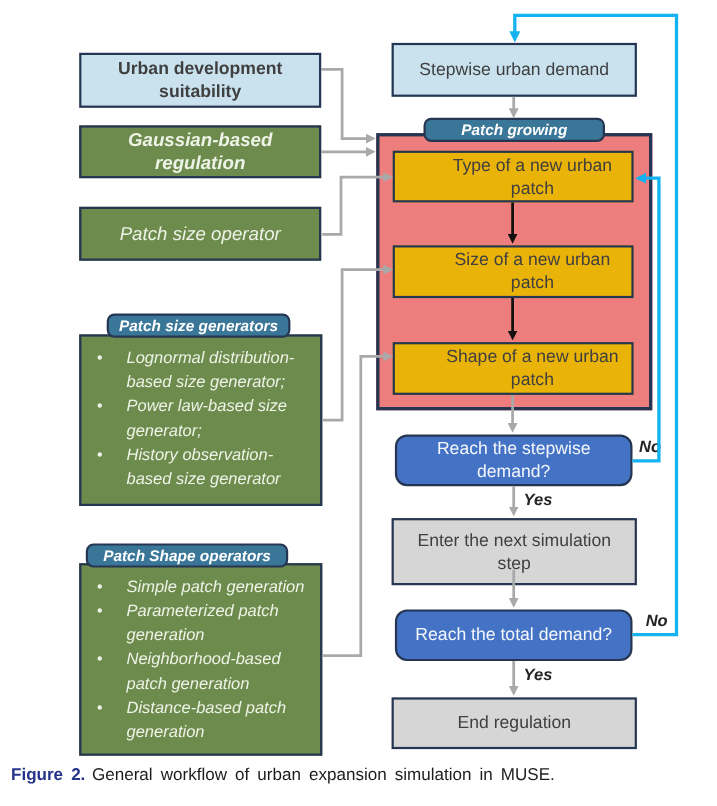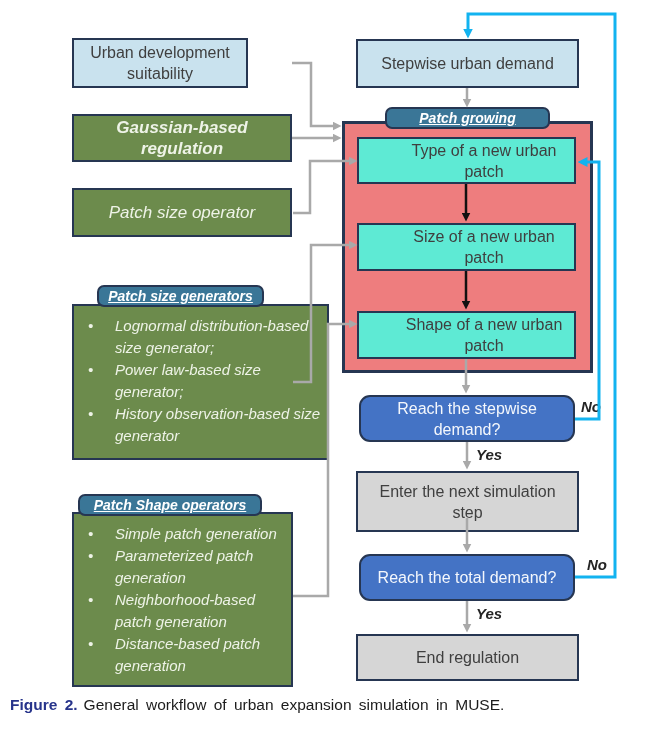--- a/index.html
+++ b/index.html
@@ -4,62 +4,62 @@
 <style>
   html,body{margin:0;padding:0;background:#ffffff;}
   body{width:652px;height:733px;position:relative;font-family:"Liberation Sans",sans-serif;}
   .stage{position:absolute;left:0;top:0;width:652px;height:733px;background:#fff;overflow:hidden;}
 
   .box{position:absolute;box-sizing:border-box;border:2px solid #263652;display:flex;
        align-items:center;justify-content:center;text-align:center;font-size:16px;
        color:#3f3f3f;line-height:21px;z-index:2;}
   .lightblue{background:#c9e2ee;}
   .green{background:#6c8b4c;color:#eef3e7;font-style:italic;font-size:17px;}
-  .cream{background:#5eead4;padding-left:35px;}
+  .cream{background:#eab308;padding-left:35px;}
   .grayfill{background:#d6d6d6;}
   .bluebox{background:#4473c5;color:#f4f7fc;border-radius:11px;}
   .redbox{position:absolute;box-sizing:border-box;background:#ee7d7e;border:3px solid #263652;z-index:1;}
   .badge{position:absolute;box-sizing:border-box;background:#3a7697;border:2px solid #263652;
          border-radius:7px;color:#ffffff;font-style:italic;font-weight:bold;font-size:14px;
-         display:flex;align-items:center;justify-content:center;z-index:3;text-decoration:underline;}
+         display:flex;align-items:center;justify-content:center;z-index:3;}
   .listbox{align-items:flex-start;justify-content:flex-start;text-align:left;
            font-size:15px;line-height:22px;padding-top:9px;}
   ul.bullets{list-style:none;margin:0;padding:0 6px 0 41px;}
   ul.bullets li{position:relative;}
   ul.bullets li::before{content:"\2022";position:absolute;left:-27px;top:0;}
   .narrow{max-width:190px;margin:0 auto;}
   .narrower{max-width:175px;margin:0 auto;}
   .flowlabel{position:absolute;font-style:italic;font-weight:bold;color:#252525;
              font-size:15px;z-index:4;}
   svg.overlay{position:absolute;left:0;top:0;width:652px;height:733px;z-index:4;pointer-events:none;}
   .caption{position:absolute;left:10px;top:695px;width:636px;font-size:15.5px;
            color:#1c1c1c;word-spacing:3px;line-height:20px;}
   .caption .fig{color:#27348b;font-weight:bold;margin-right:6px;}
 </style>
 </head>
 <body>
 
 <div class="stage">
 
-  <div class="box lightblue" style="left:72px;top:38px;width:176px;height:50px;">
+  <div class="box lightblue" style="left:72px;top:48px;width:220px;height:50px;font-weight:bold;">
     <div class="narrow">Urban development suitability</div>
   </div>
 
   <div class="box green" style="left:72px;top:114px;width:220px;height:48px;font-weight:bold;">
     <div>Gaussian-based regulation</div>
   </div>
 
   <div class="box green" style="left:72px;top:188px;width:220px;height:49px;">
     <div>Patch size operator</div>
   </div>
 
   <div class="badge" style="left:97px;top:285px;width:167px;height:22px;">
     <span>Patch size generators</span>
   </div>
-  <div class="box green listbox" style="left:72px;top:304px;width:257px;height:156px;">
+  <div class="box green listbox" style="left:72px;top:304px;width:221px;height:156px;">
     <ul class="bullets">
       <li>Lognormal distribution-based size generator;</li>
       <li>Power law-based size generator;</li>
       <li>History observation-based size generator</li>
     </ul>
   </div>
 
   <div class="badge" style="left:78px;top:494px;width:184px;height:22px;">
     <span>Patch Shape operators</span>
   </div>

